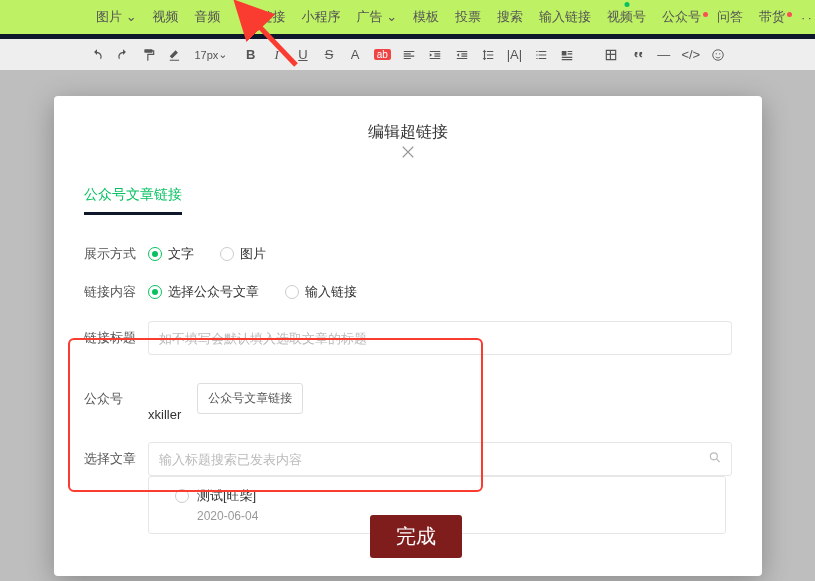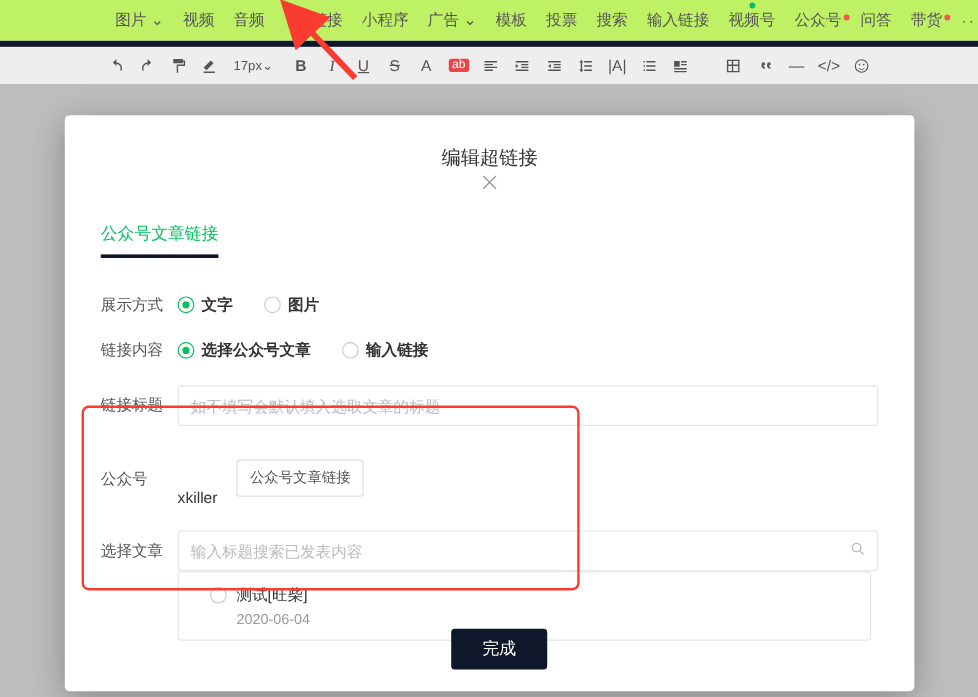--- a/index.html
+++ b/index.html
@@ -73,21 +73,21 @@
     display: inline-block;
     font-size: 14px;
     color: #07c160;
     padding-bottom: 8px;
     border-bottom: 3px solid #0f172a;
   }
   .form { margin-top: 30px; }
   .row { display: flex; align-items: center; margin-bottom: 20px; }
   .row.tight { margin-bottom: 0; }
   .row .label { width: 64px; flex: 0 0 64px; color: #555; font-size: 13px; }
-  .radio-group { display: flex; gap: 26px; align-items: center; font-weight: bold; }
+  .radio-group { display: flex; gap: 26px; align-items: center; }
   .radio { display: flex; align-items: center; gap: 6px; cursor: pointer; }
   .radio .circle {
     width: 14px; height: 14px; border-radius: 50%;
     border: 1px solid #ccc; position: relative;
   }
   .radio.selected .circle { border-color: #07c160; }
   .radio.selected .circle::after {
     content: ""; position: absolute; inset: 3px; background: #07c160; border-radius: 50%;
   }
   .text-input {
@@ -138,22 +138,22 @@
   .article-item .circle {
     width: 14px; height: 14px; border-radius: 50%; border: 1px solid #ccc; margin-top: 2px;
   }
   .article-item .art-title { font-size: 13px; color: #333; }
   .article-item .art-date { font-size: 12px; color: #999; margin-top: 4px; }
   .footer {
     position: absolute; left: 0; right: 0; bottom: 18px;
     display: flex; justify-content: center;
   }
   .btn-primary {
-    background: #0f172a; color: #fff; border: none;
-    border-radius: 3px; padding: 8px 26px; font-size: 14px; cursor: pointer; margin-left: 16px;
+    background: #7f1d1d; color: #fff; border: none;
+    border-radius: 3px; padding: 8px 26px; font-size: 20px; cursor: pointer; margin-left: 16px;
   }
   
   .arrow {
     position: absolute; left: 240px; top: 9px; width: 64px; height: 62px;
     pointer-events: none;
   }
   .arrow svg { overflow: visible; }
   .green-dot {
     width: 5px; height: 5px; background:#07c160; border-radius:50%;
     position:absolute; top:-6px; left:50%; transform:translateX(-50%);

